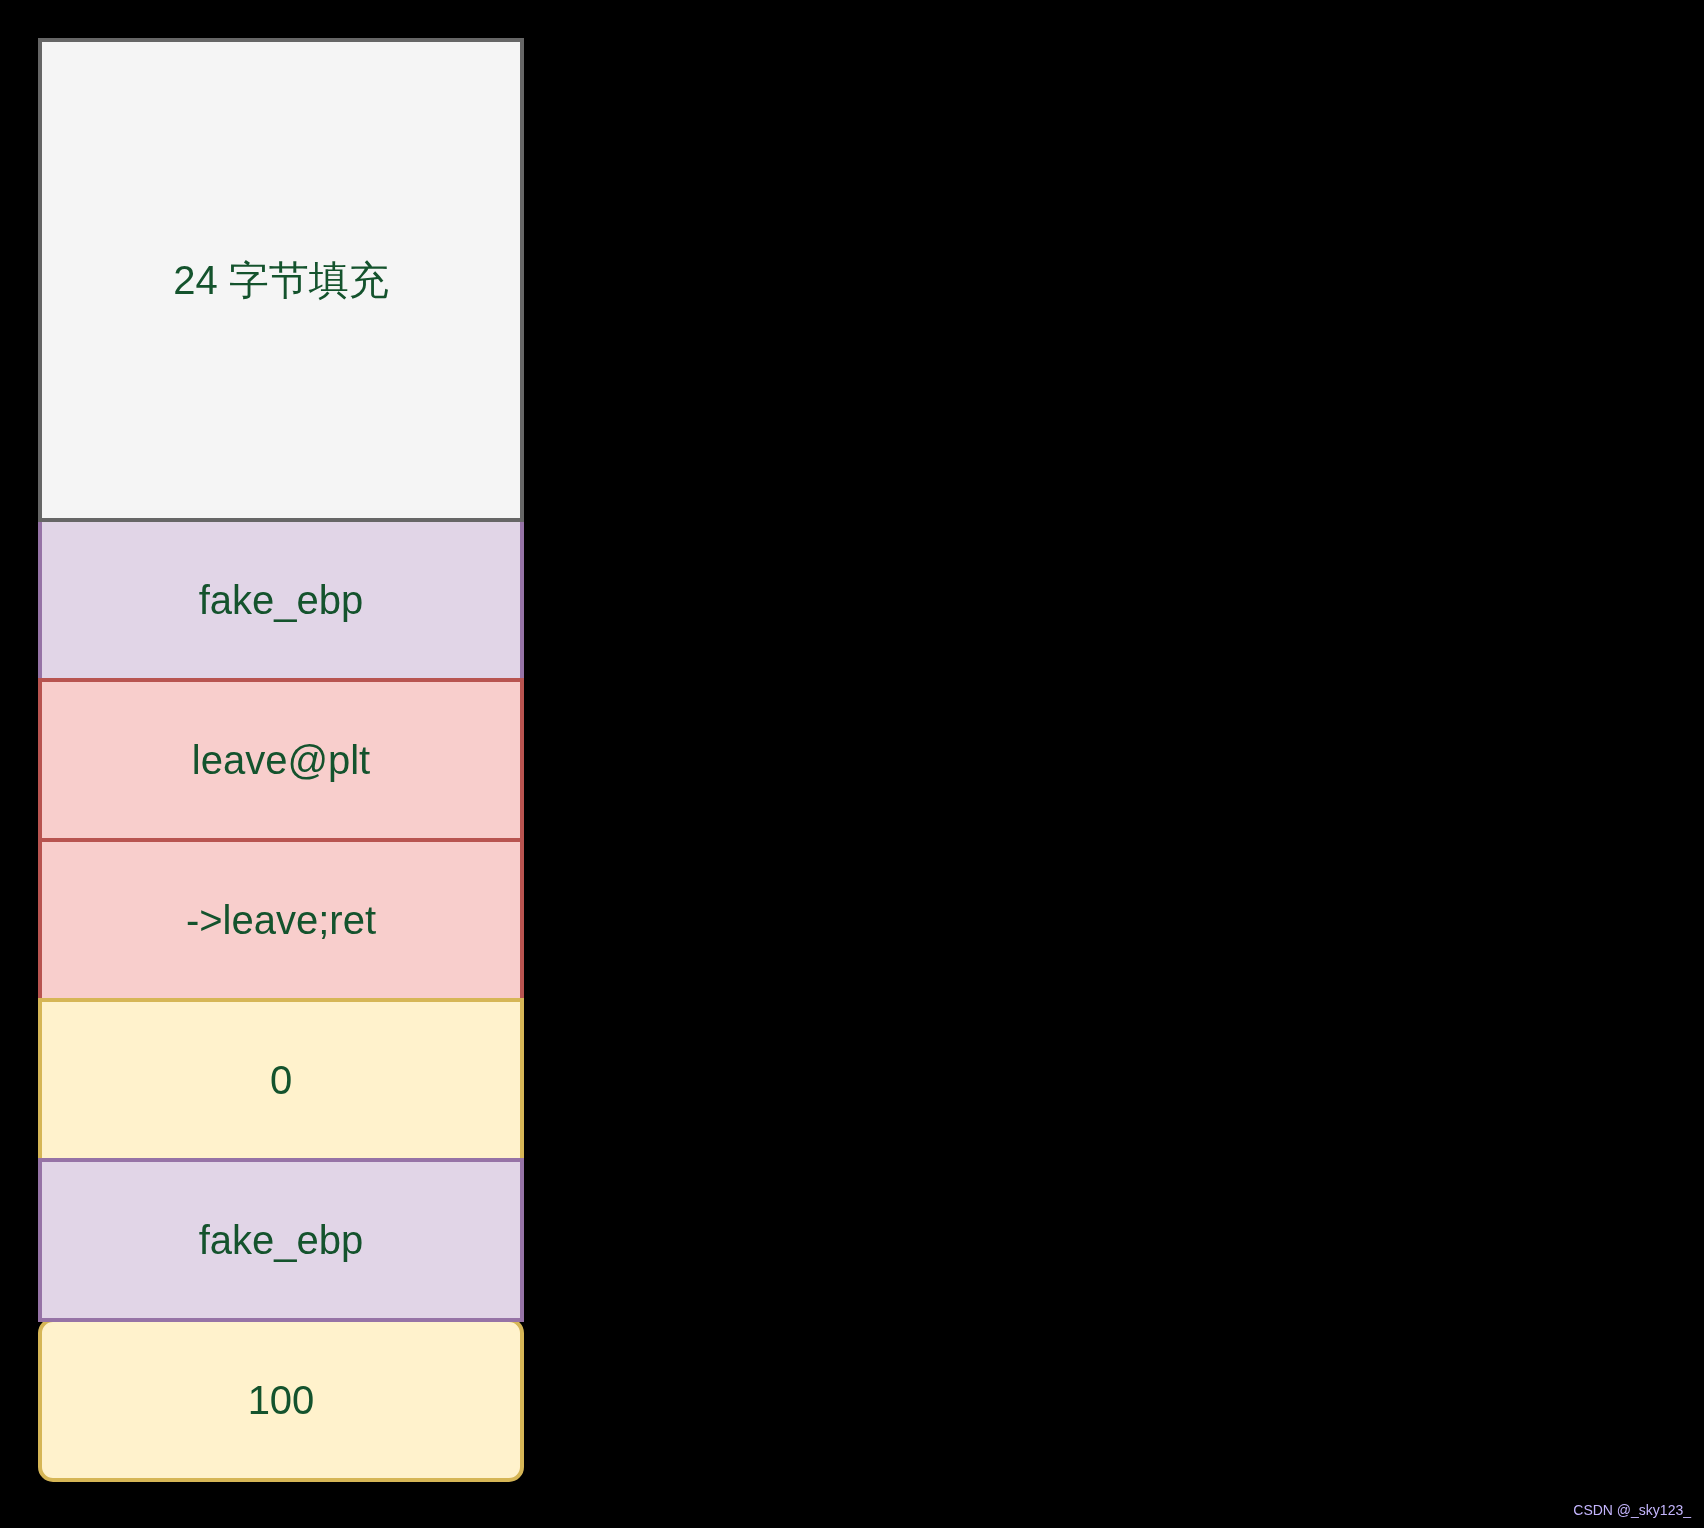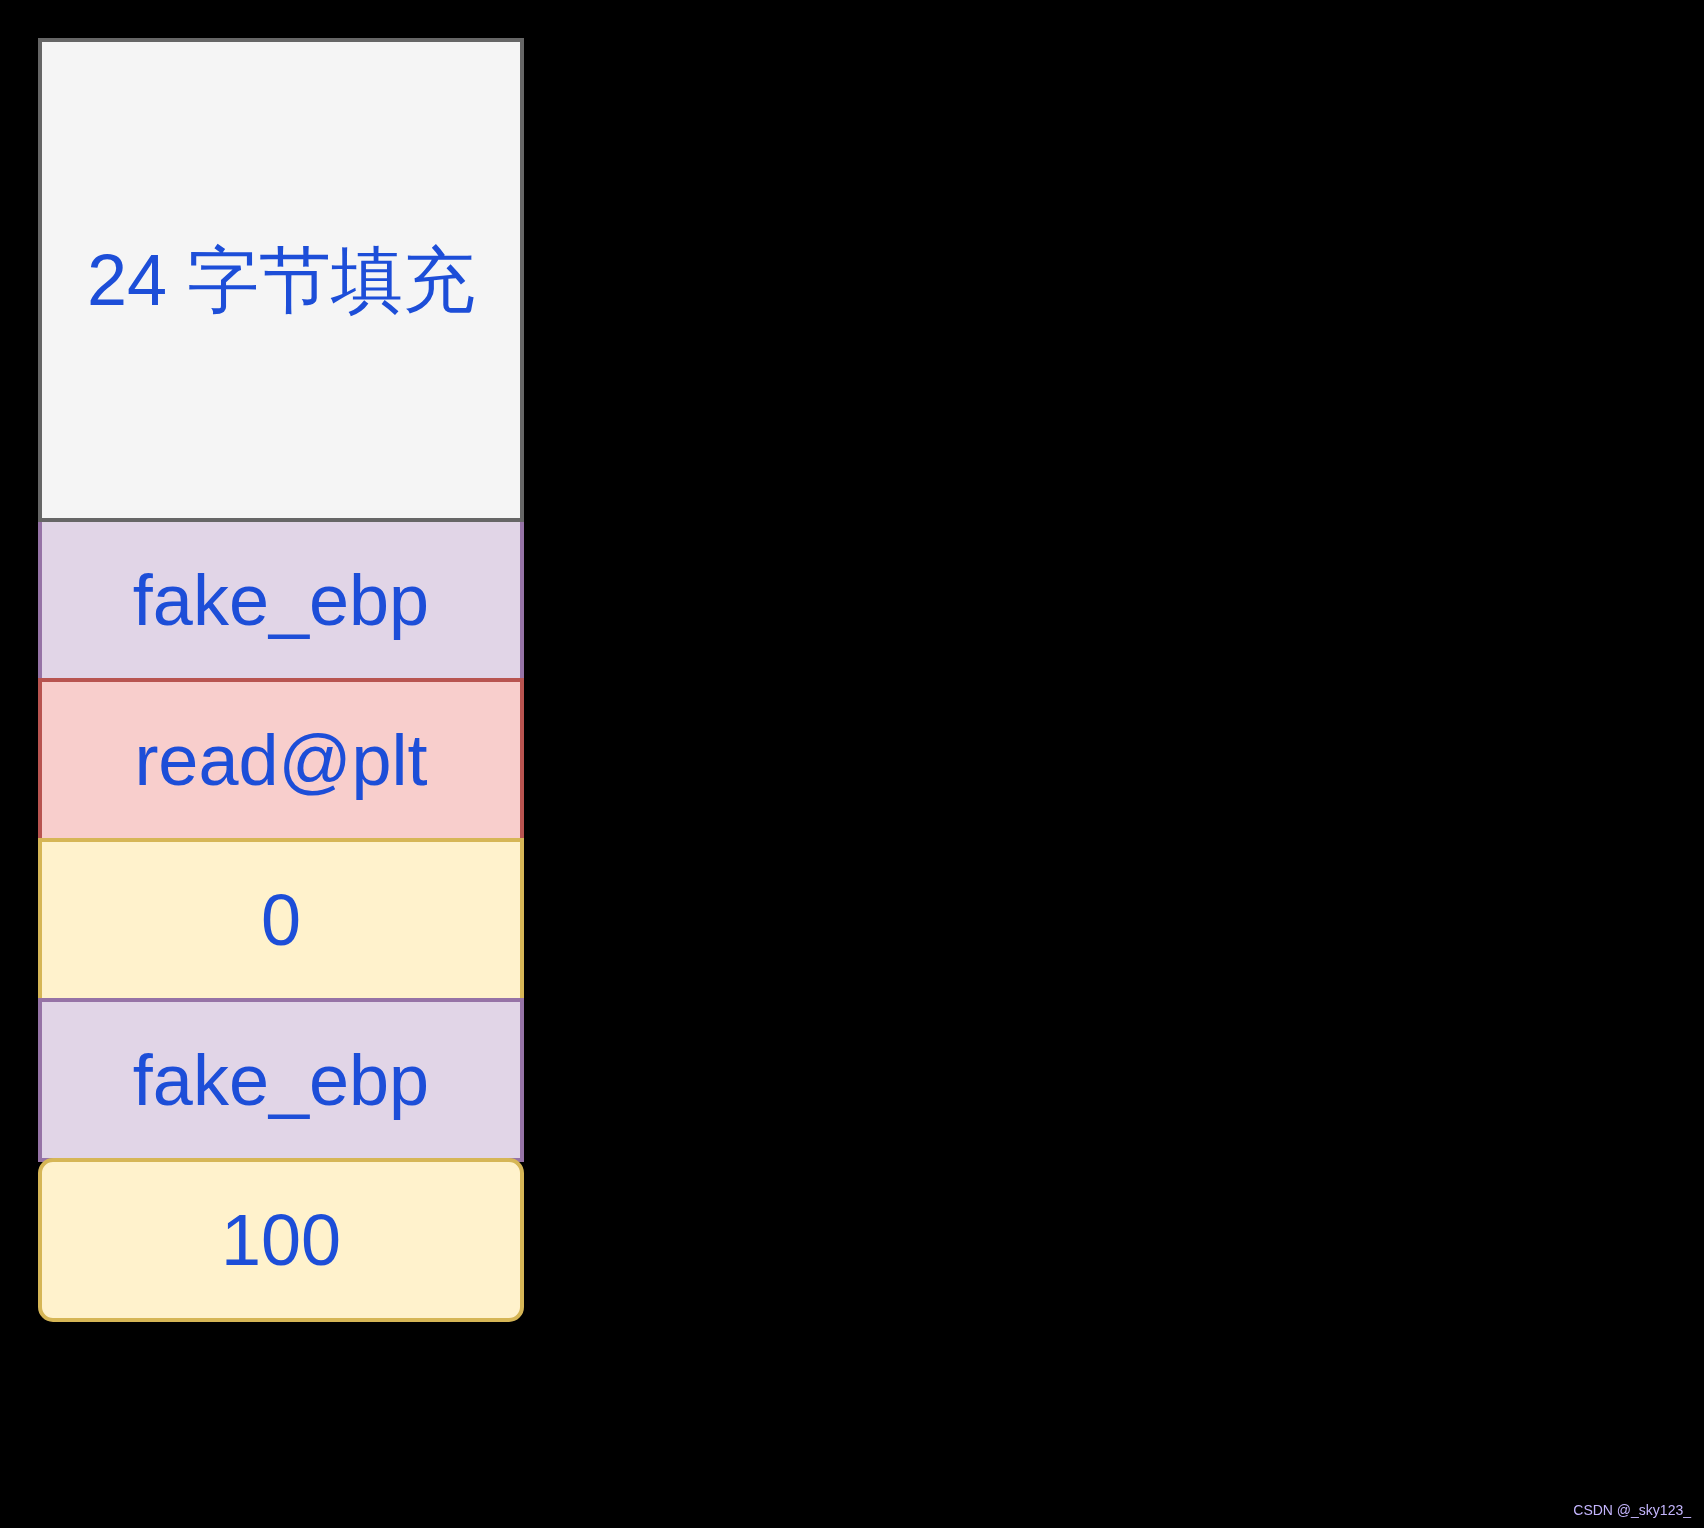--- a/index.html
+++ b/index.html
@@ -32,23 +32,23 @@
   }
   .cell + .cell { margin-top: -4px; }
   .cell:nth-child(1) { height: 484px; z-index: 2; }
   .cell:nth-child(2) { height: 164px; z-index: 1; }
   .cell:nth-child(3) { height: 164px; z-index: 2; }
   .cell:nth-child(4) { height: 164px; z-index: 2; }
   .cell:nth-child(5) { height: 164px; z-index: 3; }
   .cell:nth-child(6) { height: 164px; z-index: 4; }
   .cell:nth-child(7) { height: 164px; z-index: 3; }
   .cell-label {
-    font-size: 72px;
+    font-size: 40px;
     line-height: 1.2;
-    color: #1d4ed8;
+    color: #14532d;
     white-space: pre;
     text-align: left;
   }
   .watermark {
     position: absolute;
     right: 13px;
     bottom: 10px;
     font-size: 14px;
     letter-spacing: 0px;
     color: #9a9a9a;
@@ -59,21 +59,24 @@
 
 <div class="canvas" style="background: rgb(0, 0, 0);">
   <div class="stack">
     <div class="cell" style="background: rgb(245, 245, 245); border-color: rgb(102, 102, 102);">
       <span class="cell-label">24 字节填充</span>
     </div>
     <div class="cell" style="background: rgb(225, 213, 231); border-color: rgb(150, 115, 166);">
       <span class="cell-label">fake_ebp</span>
     </div>
     <div class="cell" style="background: rgb(248, 206, 204); border-color: rgb(184, 84, 80);">
-      <span class="cell-label">read@plt</span>
+      <span class="cell-label">leave@plt</span>
+    </div>
+    <div class="cell" style="background: rgb(248, 206, 204); border-color: rgb(184, 84, 80);">
+      <span class="cell-label">-&gt;leave;ret</span>
     </div>
     <div class="cell" style="background: rgb(255, 242, 204); border-color: rgb(214, 182, 86);">
       <span class="cell-label">0</span>
     </div>
     <div class="cell" style="background: rgb(225, 213, 231); border-color: rgb(150, 115, 166);">
       <span class="cell-label">fake_ebp</span>
     </div>
     <div class="cell" style="background: rgb(255, 242, 204); border-color: rgb(214, 182, 86); border-radius: 15px;">
       <span class="cell-label">100</span>
     </div>

